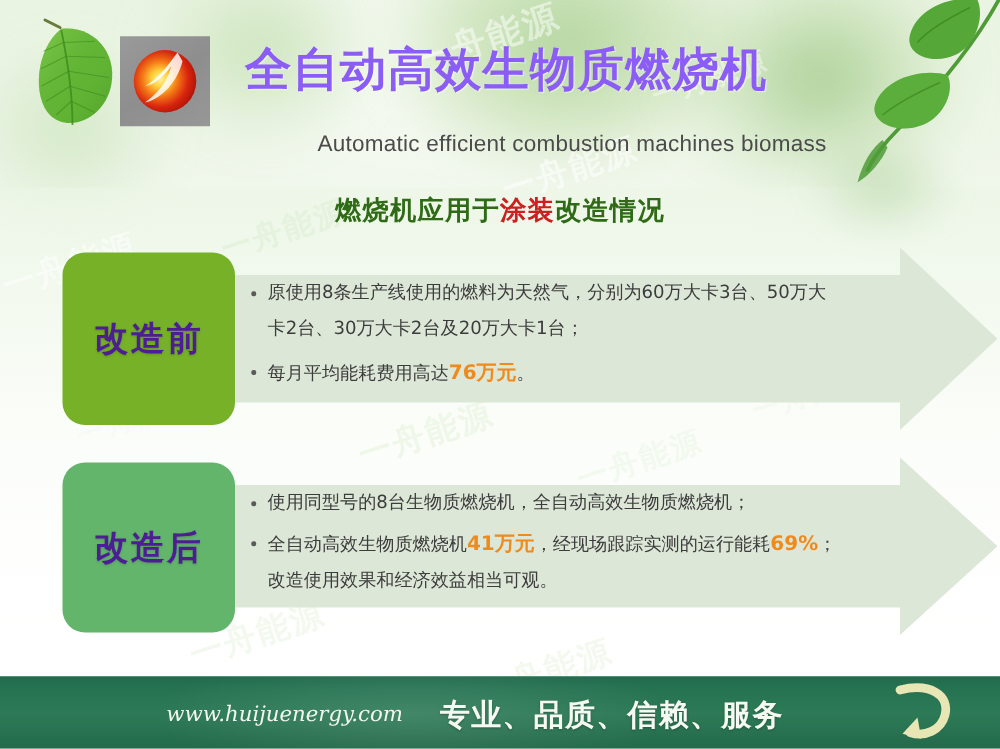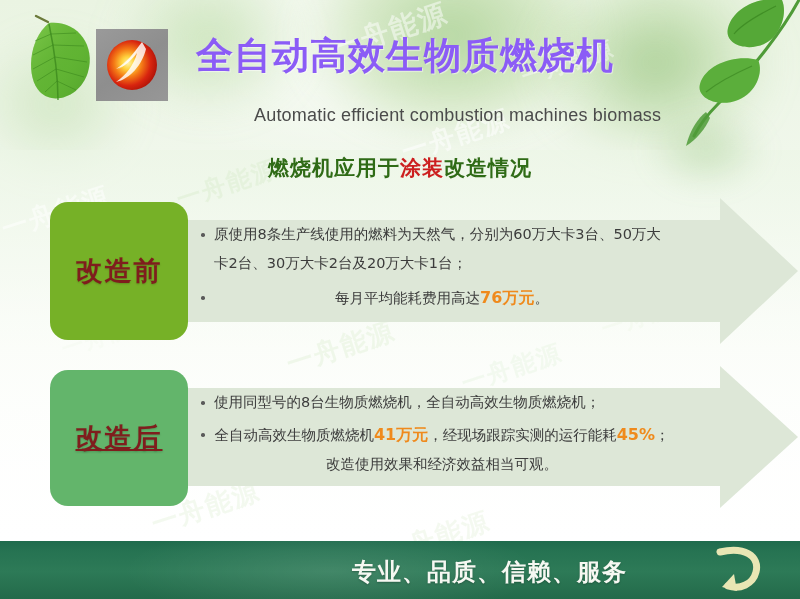--- a/index.html
+++ b/index.html
@@ -111,39 +111,39 @@
   .arrow.a1{left:158px;top:198px;width:640px;height:146px;}
   .arrow.a1 .body{width:562px;}
   .arrow.a1 .head{left:562px;}
   .arrow.a2{left:158px;top:366px;width:640px;height:142px;}
   .arrow.a2 .body{width:562px;}
   .arrow.a2 .head{left:562px;}
 
   .tag{
     position:absolute;border-radius:18px;
     display:flex;align-items:center;justify-content:center;
-    color:#7f1d1d;font-family:"DejaVu Sans",sans-serif;
+    color:#4c1d95;font-family:"DejaVu Sans",sans-serif;
     font-size:27px;font-weight:700;letter-spacing:2px;
     text-shadow:0 1px 2px rgba(0,0,0,.18);
   }
   .tag-1{left:50px;top:202px;width:138px;height:138px;background:#76b127;}
-  .tag-2{left:50px;top:370px;width:138px;height:136px;background:#63b56b;text-decoration:underline;}
+  .tag-2{left:50px;top:370px;width:138px;height:136px;background:#63b56b;}
 
   .bullets{position:absolute;color:#3c3c3c;font-family:"DejaVu Sans",sans-serif;}
   .b1{left:200px;top:220px;width:470px;}
   .b2{left:200px;top:388px;width:470px;}
   .bullet{
     position:relative;padding-left:14px;
     font-size:14.5px;line-height:29px;
   }
   .bullet::before{
     content:"";position:absolute;left:1px;top:13px;
     width:3.5px;height:3.5px;border-radius:50%;background:#5a5a5a;
   }
-  .bullet + .bullet{margin-top:5px;text-align:center;}
+  .bullet + .bullet{margin-top:5px;}
   .b2 .bullet + .bullet{margin-top:3px;}
   .amt{color:#ef8a1c;font-weight:700;font-size:16px;}
 
   
   .footer{
     position:absolute;left:0;top:541px;width:800px;height:58px;
     background:linear-gradient(180deg,#1f6b4d 0%, #267352 18%, #2d7a57 52%, #236a4a 100%);
     overflow:hidden;
   }
   .footer .sheen{
@@ -271,26 +271,27 @@
   <div class="arrow a2">
     <div class="body"></div>
     <div class="head"></div>
   </div>
   <div class="tag tag-2">改造后</div>
   <div class="bullets b2">
     <div class="bullet">
       <span>使用同型号的8台生物质燃烧机，全自动高效生物质燃烧机；</span>
     </div>
     <div class="bullet">
-      <span>全自动高效生物质燃烧机</span><span class="amt">41万元</span><span>，经现场跟踪实测的运行能耗</span><span class="amt">45%</span><span>；改造使用效果和经济效益相当可观。</span>
+      <span>全自动高效生物质燃烧机</span><span class="amt">41万元</span><span>，经现场跟踪实测的运行能耗</span><span class="amt">69%</span><span>；改造使用效果和经济效益相当可观。</span>
     </div>
   </div>
 
   <div class="footer">
     <div class="sheen"></div>
   </div>
+  <div class="footer-url">www.huijuenergy.com</div>
   <div class="footer-slogan">专业、品质、信赖、服务</div>
   <svg class="footer-swoosh" viewBox="0 0 52 48">
     <path d="M10 6 C34 0, 50 10, 46 26 C43 38, 30 44, 18 40" stroke="#e8e6b4" stroke-width="7" fill="none" stroke-linecap="round"></path>
     <path d="M24 28 L12 41 L27 45 Z" fill="#e8e6b4"></path>
   </svg>
 
 </div>
 
 </body></html>

